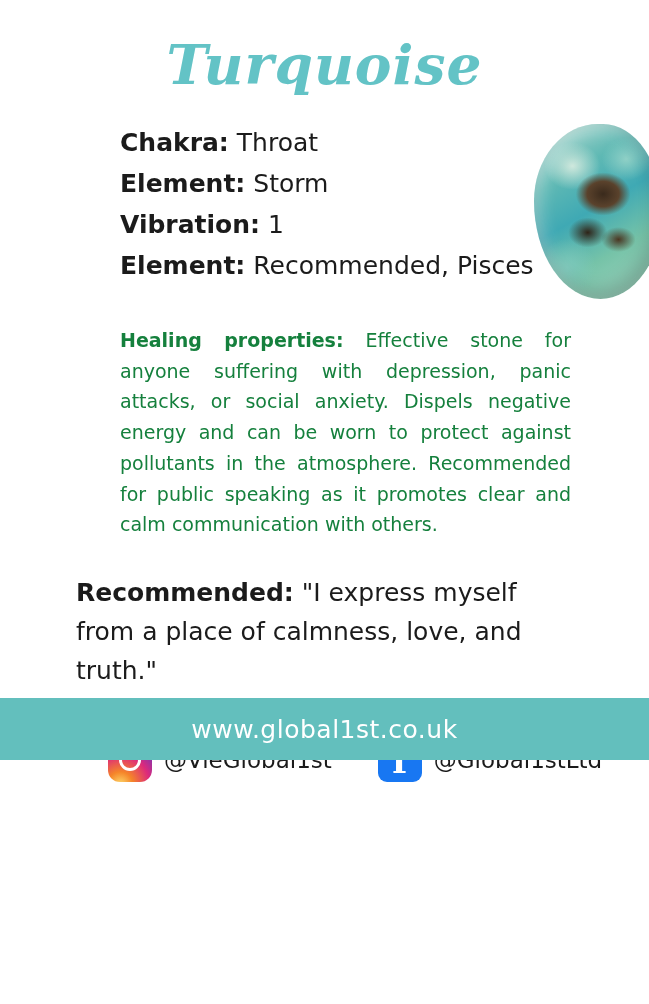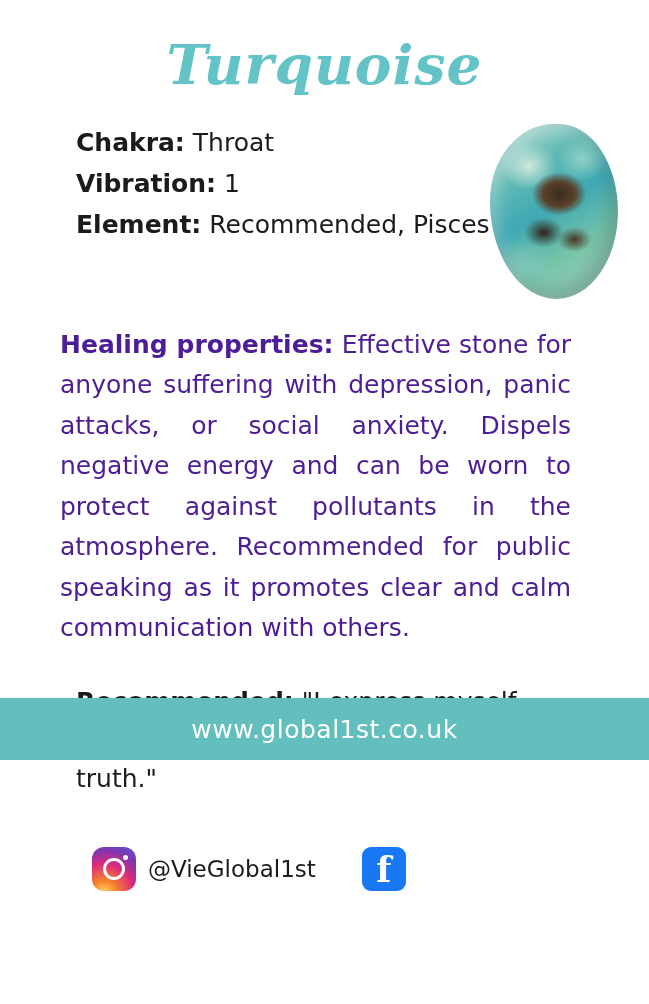--- a/index.html
+++ b/index.html
@@ -30,21 +30,21 @@
     letter-spacing: 1px;
     padding-top: 36px;
     line-height: 1.05;
   }
   .attrs-row {
     display: flex;
     align-items: flex-start;
     padding: 28px 0 0 0;
   }
   .attrs {
-    padding-left: 76px;
+    padding-left: 120px;
     flex: 0 0 auto;
   }
   .attr-line {
     font-size: 25px;
     color: #1b1b1b;
     line-height: 1.64;
     white-space: nowrap;
     font-family: "DejaVu Sans", sans-serif;
   }
   .attr-label {
@@ -68,43 +68,44 @@
       radial-gradient(ellipse 38px 30px at 54% 40%, #3a2a1c 0%, #5a422c 42%, rgba(90,66,44,0) 72%),
       radial-gradient(ellipse 26px 20px at 42% 62%, #2f2418 0%, rgba(47,36,24,0) 75%),
       radial-gradient(ellipse 22px 16px at 66% 66%, #4b3722 0%, rgba(75,55,34,0) 78%),
       radial-gradient(ellipse 40px 34px at 30% 24%, #cfe8dd 0%, rgba(207,232,221,0) 70%),
       radial-gradient(ellipse 34px 30px at 72% 20%, #8fd0c6 0%, rgba(143,208,198,0) 72%),
       radial-gradient(ellipse 40px 40px at 26% 82%, #7ec9bb 0%, rgba(126,201,187,0) 72%),
       linear-gradient(150deg, #b9dcd2 0%, #5fb9b4 28%, #3fa9b4 48%, #76c3a8 70%, #a9d8c5 100%);
     box-shadow: inset -6px -8px 18px rgba(0,0,0,0.20), inset 6px 6px 16px rgba(255,255,255,0.35);
   }
   .body-text {
-    padding: 26px 78px 0 60px;
-    font-size: 25px;
+    padding: 26px 78px 0 120px;
+    font-size: 19px;
     line-height: 1.62;
-    color: #4c1d95;
+    color: #15803d;
     text-align: justify;
   }
   .body-text b { font-weight: bold; }
   .affirmation {
     padding: 34px 78px 0 76px;
     font-size: 25px;
     line-height: 1.55;
     color: #1b1b1b;
   }
   .socials {
     display: flex;
     align-items: center;
     padding: 48px 0 0 92px;
     gap: 14px;
   }
   .social-item {
     display: flex;
     align-items: center;
     gap: 12px;
+    margin-left: 16px;
   }
   .social-item + .social-item { margin-left: 32px; }
   .social-handle {
     font-size: 23px;
     color: #1b1b1b;
   }
   .ig-icon {
     width: 44px;
     height: 44px;
     border-radius: 12px;
@@ -172,20 +173,24 @@
 
   <div class="title">Turquoise</div>
 
   <div class="attrs-row">
     <div class="attrs">
       <div class="attr-line">
         <span class="attr-label">Chakra:</span>
         <span class="attr-value">Throat</span>
       </div>
       <div class="attr-line">
+        <span class="attr-label">Element:</span>
+        <span class="attr-value">Storm</span>
+      </div>
+      <div class="attr-line">
         <span class="attr-label">Vibration:</span>
         <span class="attr-value">1</span>
       </div>
       <div class="attr-line">
         <span class="attr-label">Element:</span>
         <span class="attr-value">Recommended, Pisces</span>
       </div>
     </div>
     <div class="stone-wrap">
       <div class="stone"></div>
@@ -202,20 +207,21 @@
 
   <div class="socials">
     <div class="social-item">
       <span class="ig-icon"></span>
       <span class="social-handle">@VieGlobal1st</span>
     </div>
     <div class="social-item">
       <span class="fb-icon">
           <span>f</span>
         </span>
+      <span class="social-handle">@Global1stLtd</span>
     </div>
   </div>
 
   <div class="footer">
     <span class="footer-text">www.global1st.co.uk</span>
   </div>
 
 </div>
 
 </body></html>

